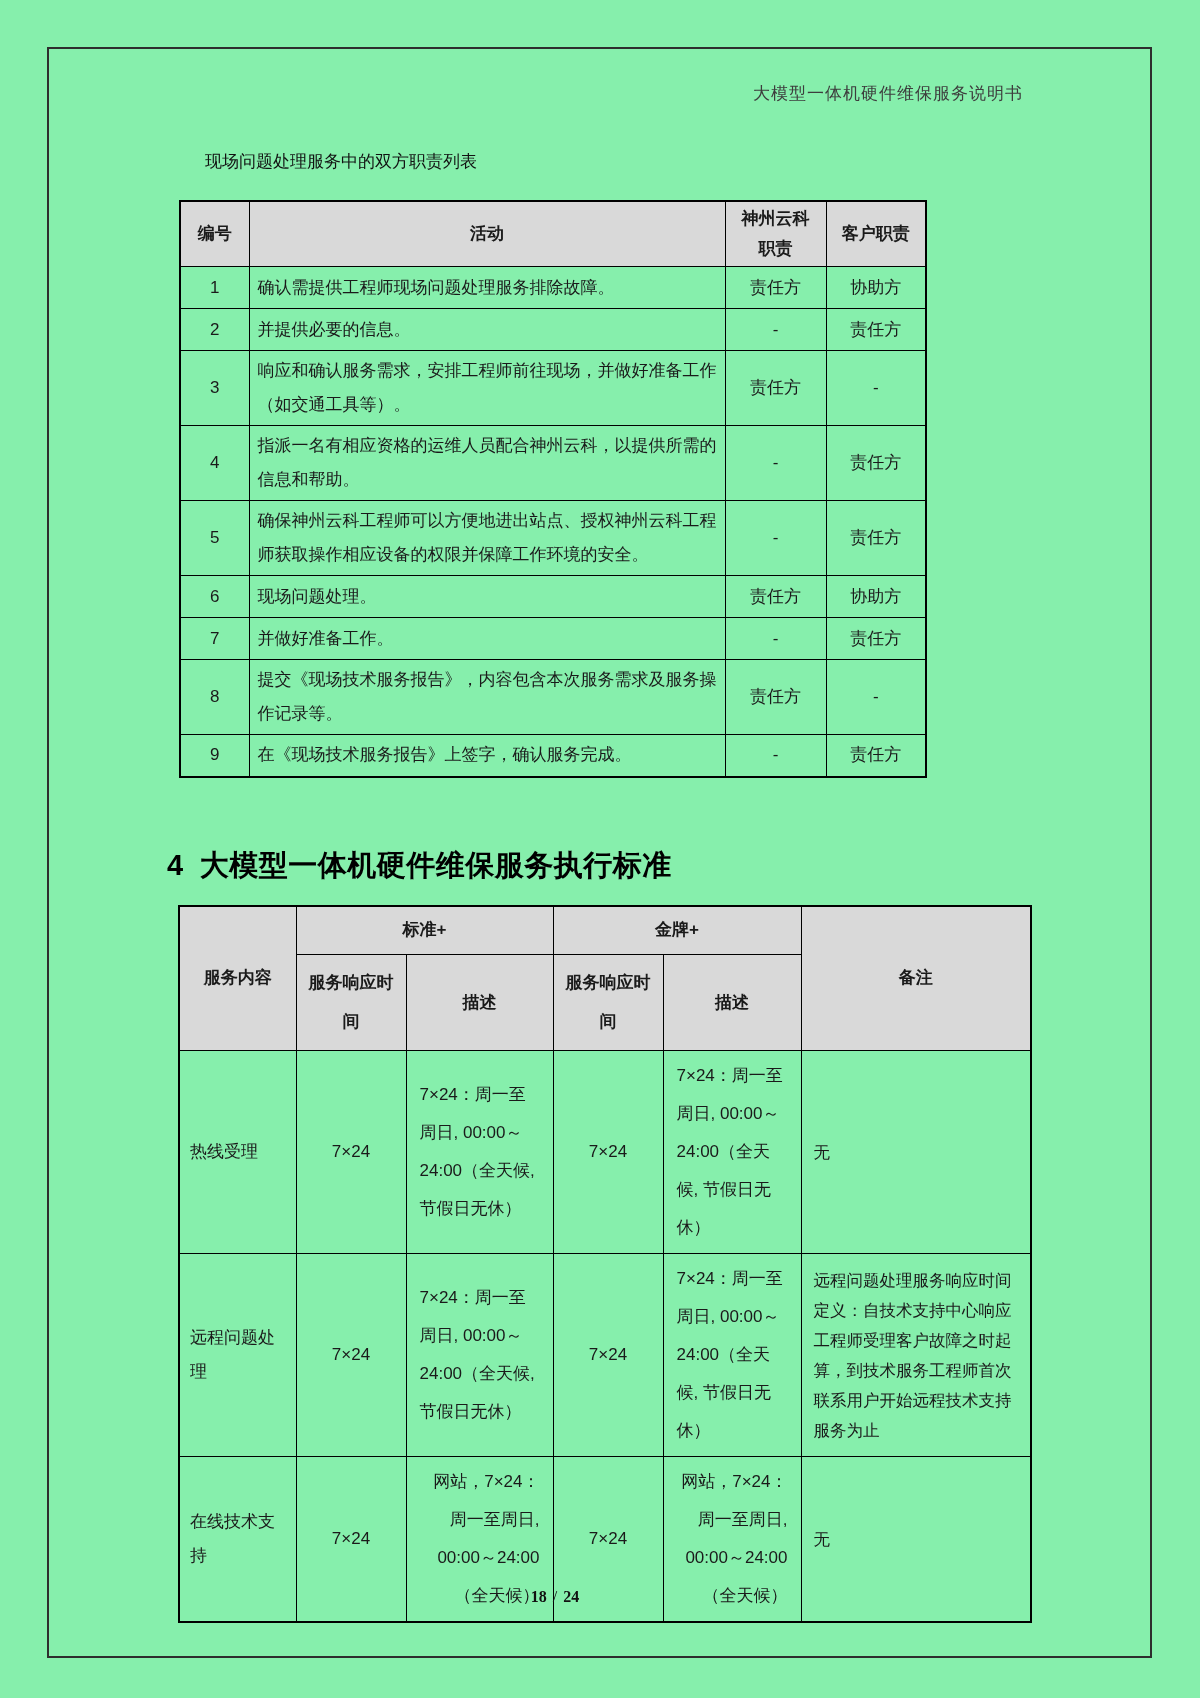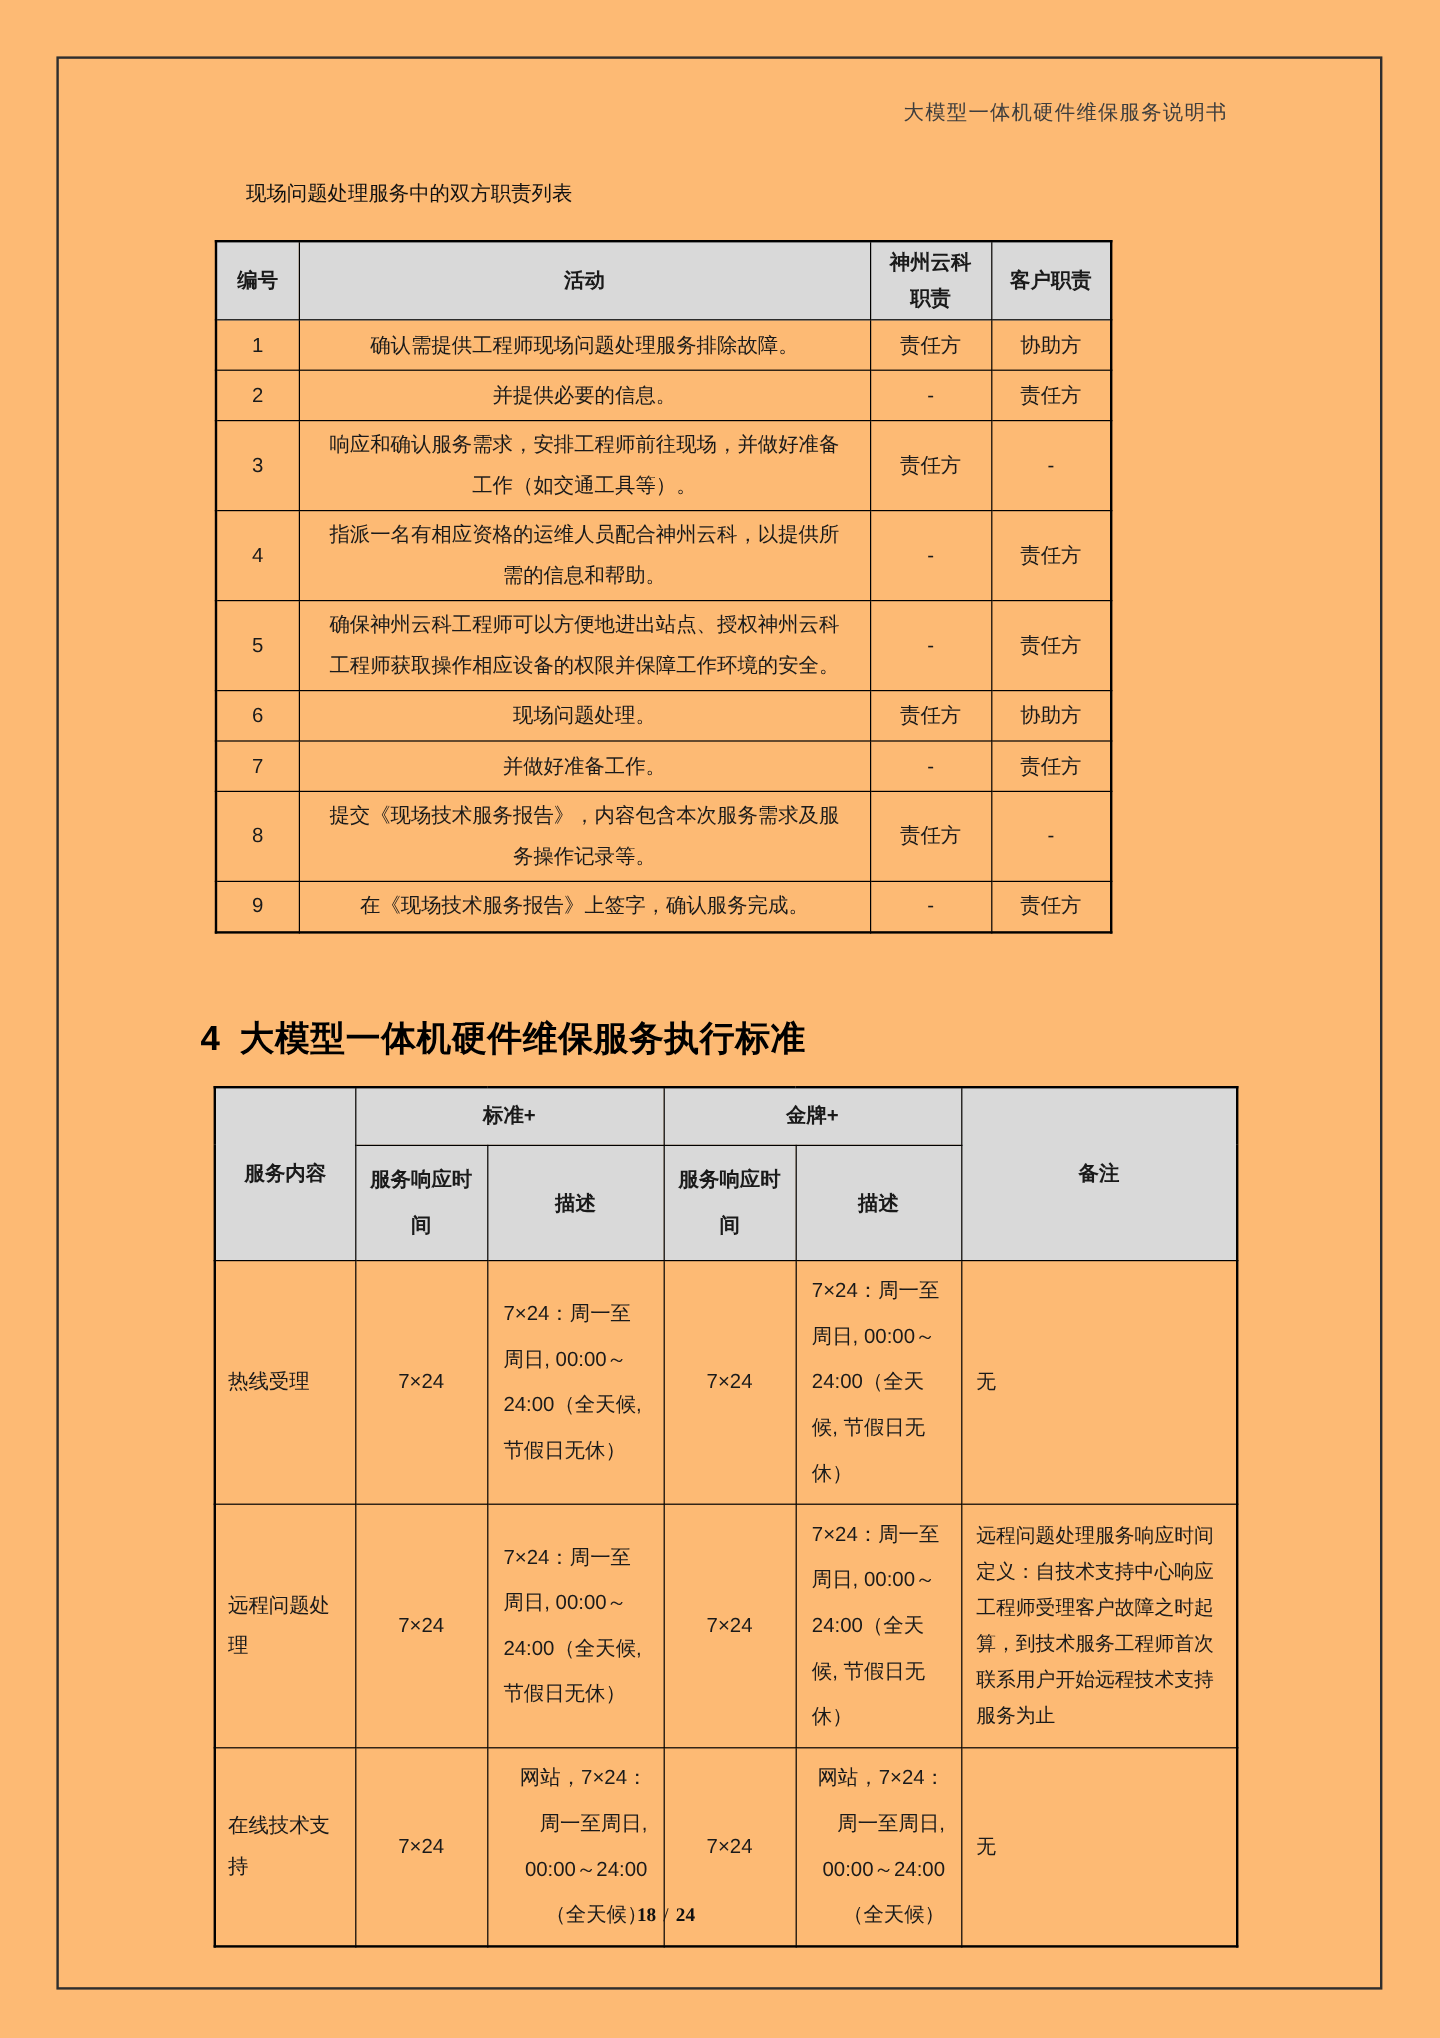--- a/index.html
+++ b/index.html
@@ -3,21 +3,21 @@
 <meta charset="utf-8">
 <style>
   * { box-sizing: border-box; margin: 0; padding: 0; }
   html, body { background: #ffffff; }
   body {
     width: 1200px; height: 1698px;
     font-family: "Liberation Sans", sans-serif;
     color: #1a1a1a;
     position: relative;
   }
-  .page { position: relative; width: 1200px; height: 1698px; background: #fdba74; overflow: hidden; }
+  .page { position: relative; width: 1200px; height: 1698px; background: #86efac; overflow: hidden; }
   .page-border {
     position: absolute; left: 47px; top: 47px;
     width: 1105px; height: 1611px;
     border: 2px solid #2e2e2e;
   }
   .doc-header {
     position: absolute; top: 82px; left: 0; width: 1023px;
     text-align: right;
     font-family: "Liberation Serif", serif;
     font-size: 17px; color: #3d3d3d;
@@ -34,21 +34,21 @@
     font-size: 17px;
     vertical-align: middle;
   }
   th { background: #d9d9d9; font-weight: bold; text-align: center; }
 
   
   .t1 { position: absolute; top: 200px; left: 179px; width: 746px; }
   .t1 th { height: 64px; line-height: 30px; padding: 2px 10px; }
   .t1 td { height: 42px; line-height: 34px; padding: 3px 8px; }
   .t1 td.c { text-align: center; }
-  .t1 td.l { text-align: center; padding: 3px 25px; }
+  .t1 td.l { text-align: left; padding: 3px 8px; }
 
   
   .sec {
     position: absolute; top: 846px; left: 167px;
     font-size: 29px; font-weight: bold; color: #000;
     letter-spacing: 0.5px;
     display: flex; align-items: baseline;
   }
   .sec .num { margin-right: 16px; font-weight: bold; }
 

